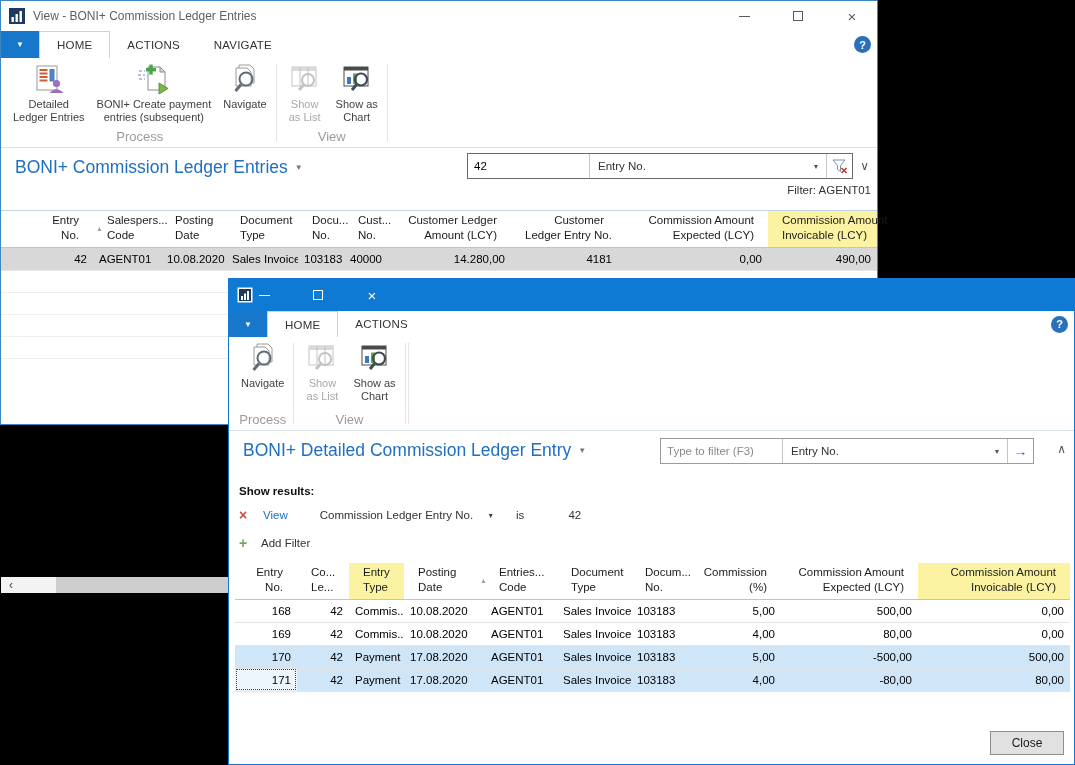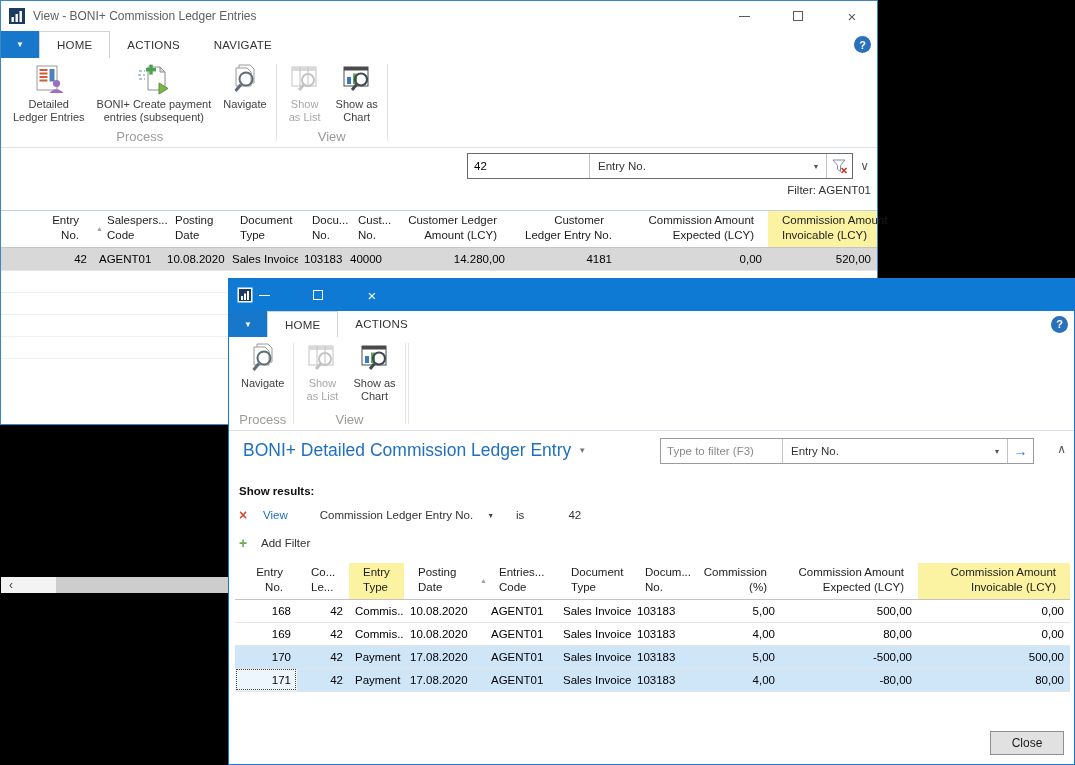--- a/index.html
+++ b/index.html
@@ -210,20 +210,23 @@
           <span>Show as</span>
           <span>Chart</span>
         </div>
       </div>
       <div class="glabel">View</div>
     </div>
     <div class="gsep"></div>
   </div>
 
   <div class="caption">
+    <span class="page-title">
+      <span>BONI+ Commission Ledger Entries</span><span class="pt-caret">▼</span>
+    </span>
     <span class="searchbox">
       <span class="sb-val">42</span>
       <span class="sb-field">Entry No.</span>
       <span class="sb-caret">▼</span>
       <span class="sb-tool">
         <svg width="18" height="18" viewBox="0 0 18 18">
           <path d="M2 3 h12 l-4.5 5.5 v6 l-3 -2.2 v-3.8 z" fill="#fff" stroke="#7d8da0"></path>
           <path d="M10.5 11 l5 5 M15.5 11 l-5 5" stroke="#c0392b" stroke-width="1.6"></path>
         </svg>
       </span>
@@ -293,21 +296,21 @@
       <tr class="datarow sel-gray">
         <td class="ar">42</td>
         <td class="al">AGENT01</td>
         <td class="al">10.08.2020</td>
         <td class="al">Sales Invoice</td>
         <td class="al">103183</td>
         <td class="al">40000</td>
         <td class="ar">14.280,00</td>
         <td class="ar">4181</td>
         <td class="ar">0,00</td>
-        <td class="ar">520,00</td>
+        <td class="ar">490,00</td>
       </tr>
       <tr class="emptyrow">
             <td colspan="10"></td>
           </tr>
       <tr class="emptyrow">
             <td colspan="10"></td>
           </tr>
       <tr class="emptyrow">
             <td colspan="10"></td>
           </tr>

